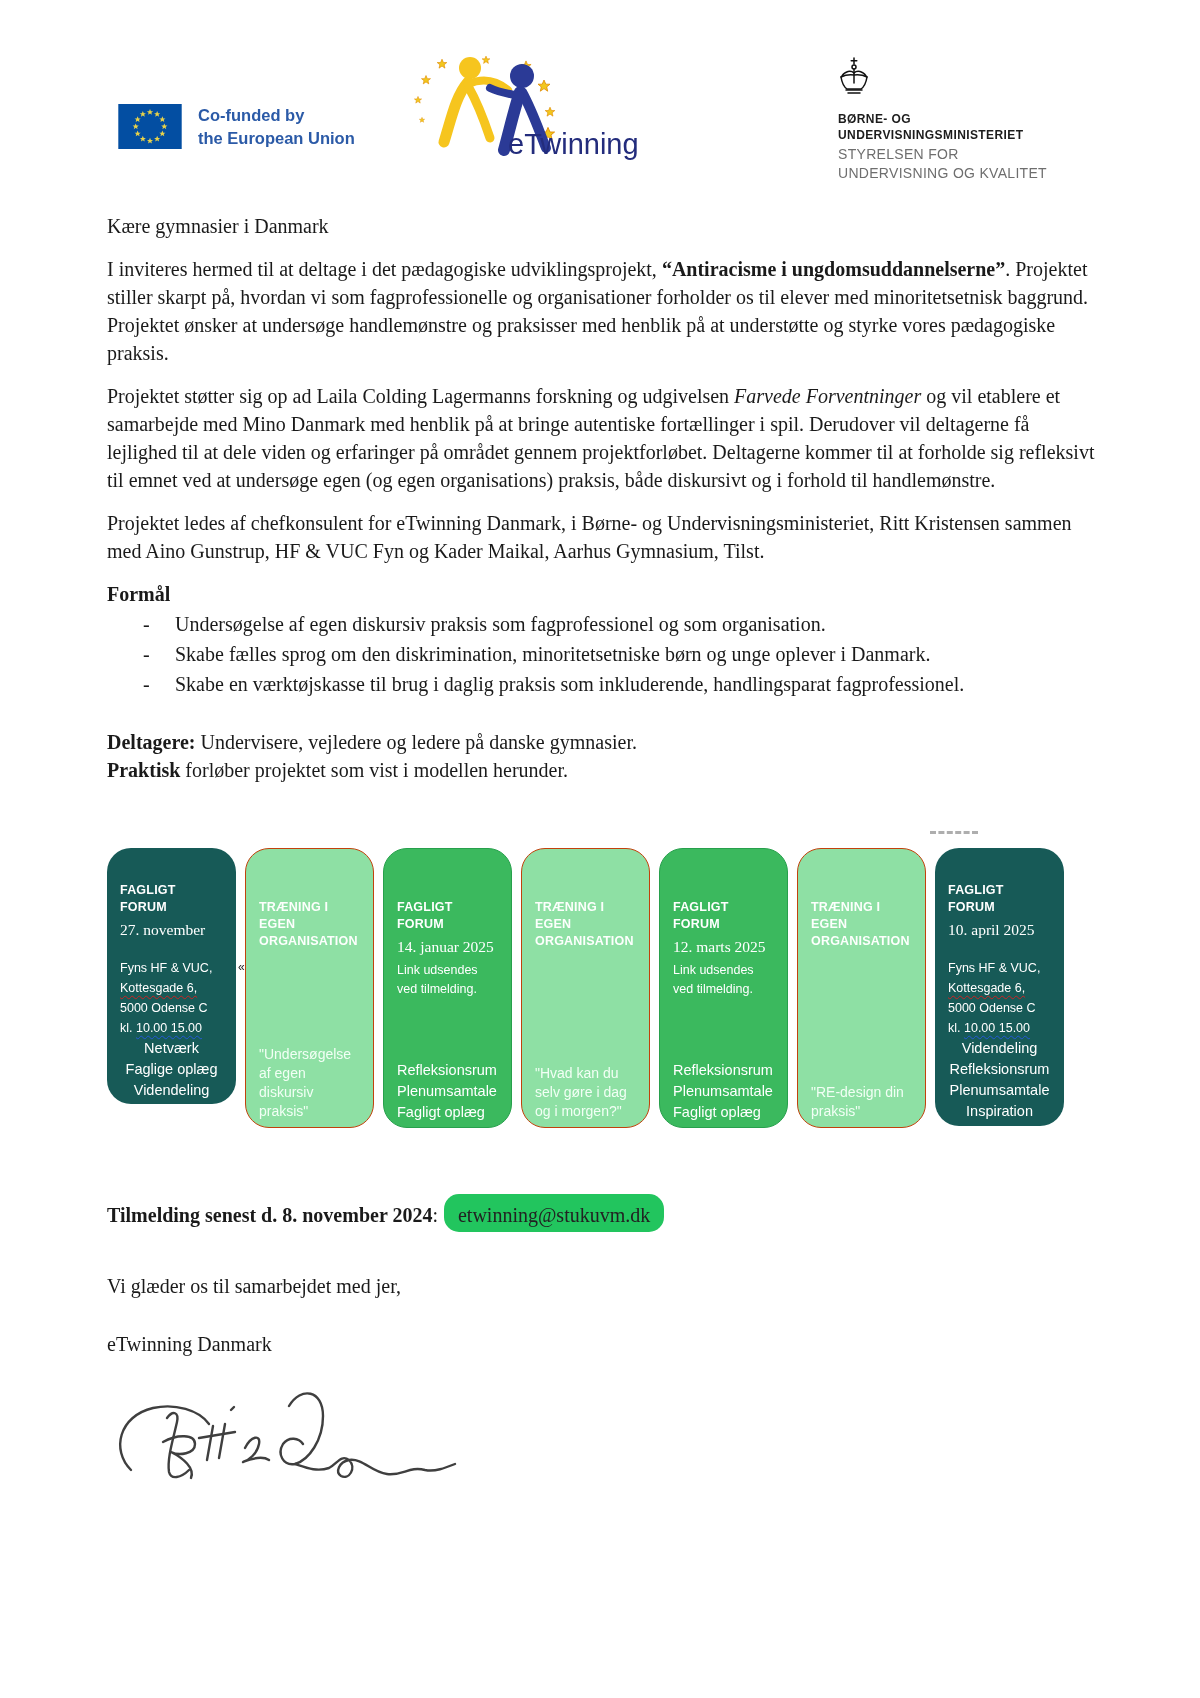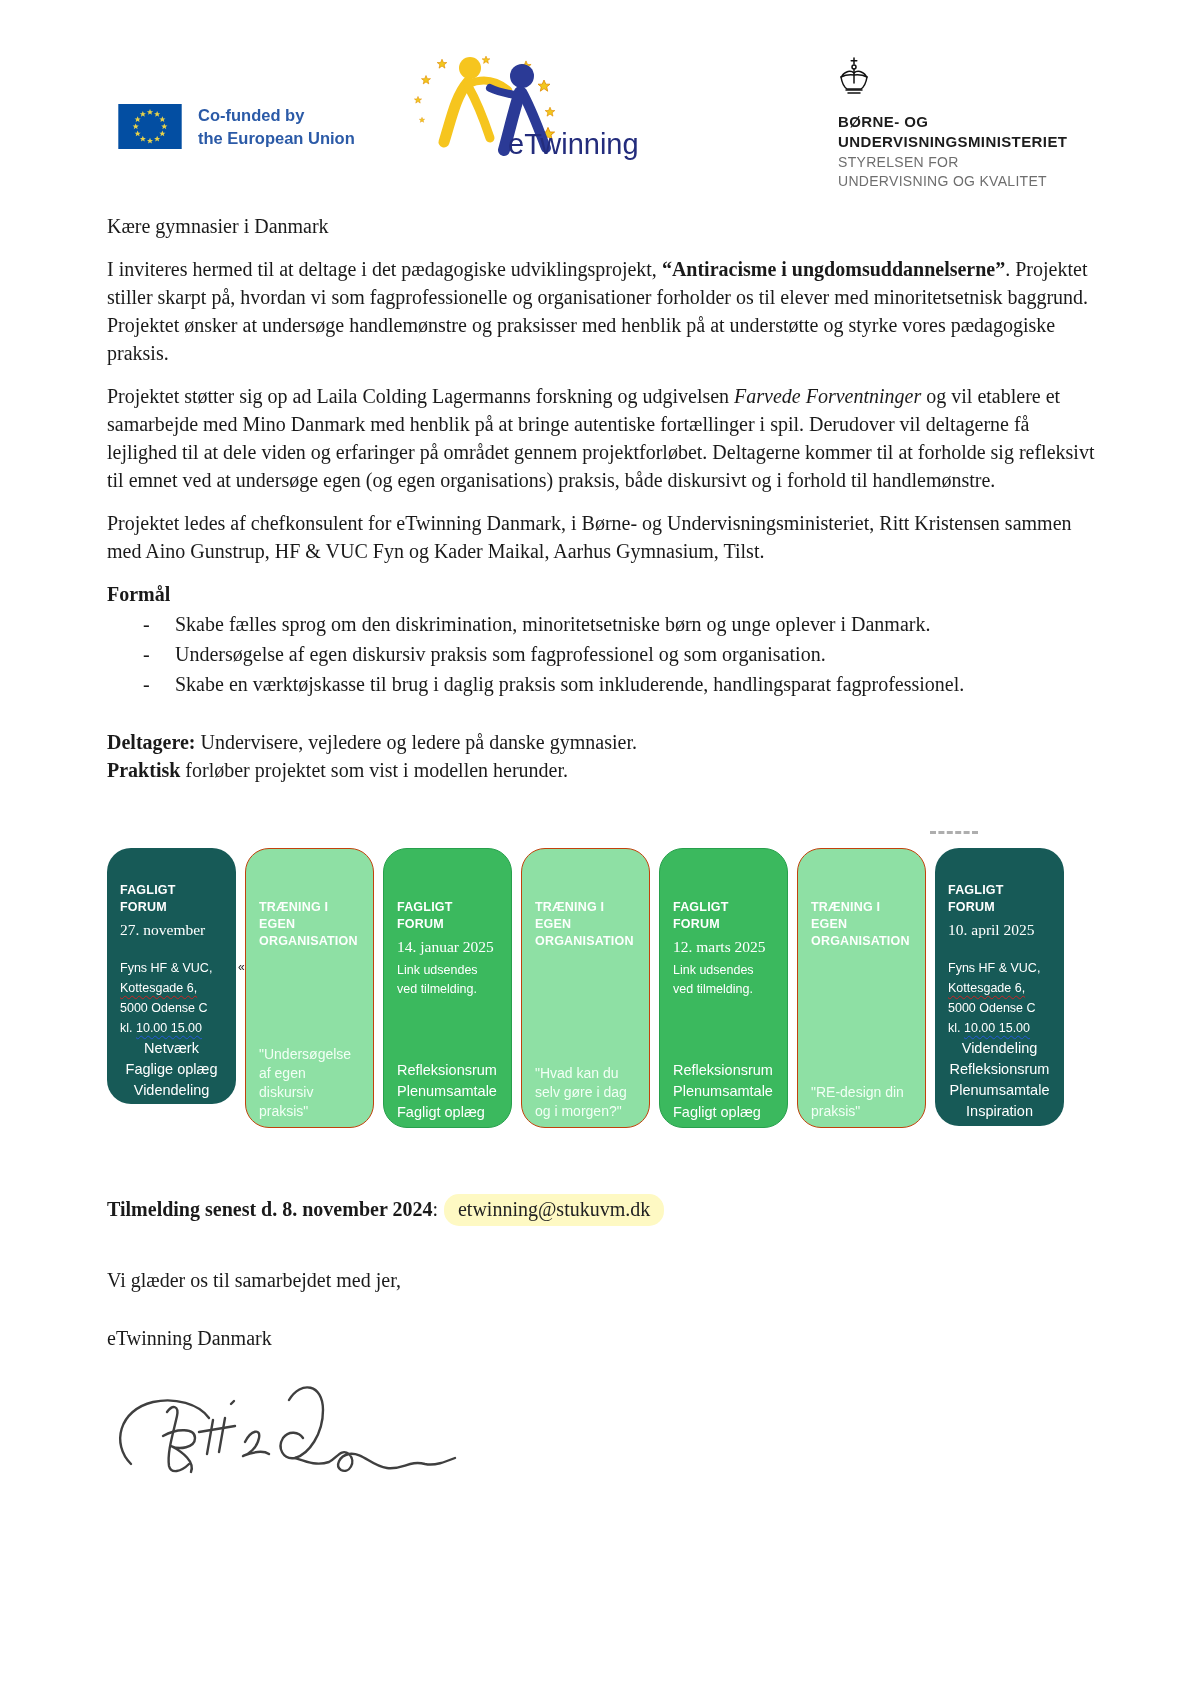--- a/index.html
+++ b/index.html
@@ -6,21 +6,21 @@
   .page{position:relative;width:1200px;height:1524px;background:#fff;overflow:hidden;
         font-family:"Liberation Serif",serif;color:#1a1a1a;}
 
   
   .logo-eu{position:absolute;left:118px;top:104px;display:flex;align-items:center;gap:16px;}
   .eu-text{font-family:"Liberation Sans",sans-serif;font-weight:bold;color:#2b5aa7;
            font-size:16.5px;line-height:1.35;}
   .logo-etw{position:absolute;left:398px;top:52px;}
   .logo-min{position:absolute;left:838px;top:56px;font-family:"Liberation Sans",sans-serif;}
   .min-crown{margin-left:-4px;margin-bottom:6px;}
-  .min-bold{font-weight:bold;color:#1c1c1c;font-size:15px;line-height:1.3;letter-spacing:.4px;}
+  .min-bold{font-weight:bold;color:#1c1c1c;font-size:12px;line-height:1.3;letter-spacing:.4px;}
   .min-gray{color:#6e6e6e;font-size:14px;line-height:1.35;letter-spacing:.3px;margin-top:2px;}
 
   
   .flow{position:absolute;left:107px;top:212px;width:993px;font-size:20px;line-height:28px;}
   .para{margin:0 0 15px 0;}
   .b{font-weight:bold;}
   .i{font-style:italic;}
   .formaal{font-weight:bold;margin:0 0 2px 0;}
   ul.goals{margin:0 0 0 0;padding:0 0 0 68px;}
   ul.goals li{list-style:none;position:relative;margin:0 0 2px 0;}
@@ -48,21 +48,21 @@
   .bx-quote{margin-top:auto;font-size:14px;line-height:1.35;color:#f2fff5;padding-bottom:2px;}
   .wavy-red{text-decoration:underline wavy #cc2222;text-decoration-thickness:1px;text-underline-offset:3px;}
   .wavy-blue{text-decoration:underline wavy #2458d6;text-decoration-thickness:1px;text-underline-offset:3px;}
   .artifact-dashes{position:absolute;left:823px;top:-17px;width:48px;height:0;
                    border-top:3px dashed #9a9a9a;opacity:.8;}
   .connector{position:absolute;left:131px;top:105px;font-size:12px;color:#222;
              font-family:"Liberation Sans",sans-serif;}
 
   
   .tilmelding{margin-top:58px;font-size:20px;}
-  .email-pill{display:inline-block;background:#fef9c3;border-radius:15px;padding:1px 14px 3px 14px;
+  .email-pill{display:inline-block;background:#22c55e;border-radius:15px;padding:7px 14px 3px 14px;
               color:#222;margin-left:6px;}
   .closing{margin-top:40px;}
   .signoff{margin-top:30px;}
   .signature{margin-top:4px;margin-left:4px;}
 </style>
 </head>
 <body>
 
 <div class="page">
 
@@ -147,22 +147,22 @@
     <p class="para">Kære gymnasier i Danmark</p>
 
     <p class="para"><span>I inviteres hermed til at deltage i det pædagogiske udviklingsprojekt, </span><span class="b">“Antiracisme i ungdomsuddannelserne”</span><span>. Projektet stiller skarpt på, hvordan vi som fagprofessionelle og organisationer forholder os til elever med minoritetsetnisk baggrund. Projektet ønsker at undersøge handlemønstre og praksisser med henblik på at understøtte og styrke vores pædagogiske praksis.</span></p>
 
     <p class="para"><span>Projektet støtter sig op ad Laila Colding Lagermanns forskning og udgivelsen </span><span class="i">Farvede Forventninger</span><span> og vil etablere et samarbejde med Mino Danmark med henblik på at bringe autentiske fortællinger i spil. Derudover vil deltagerne få lejlighed til at dele viden og erfaringer på området gennem projektforløbet. Deltagerne kommer til at forholde sig refleksivt til emnet ved at undersøge egen (og egen organisations) praksis, både diskursivt og i forhold til handlemønstre.</span></p>
 
     <p class="para">Projektet ledes af chefkonsulent for eTwinning Danmark, i Børne- og Undervisningsministeriet, Ritt Kristensen sammen med Aino Gunstrup, HF &amp; VUC Fyn og Kader Maikal, Aarhus Gymnasium, Tilst.</p>
 
     <p class="formaal">Formål</p>
     <ul class="goals">
+      <li><span>Undersøgelse af egen diskursiv praksis som fagprofessionel og som organisation.</span></li>
       <li><span>Skabe fælles sprog om den diskrimination, minoritetsetniske børn og unge oplever i Danmark.</span></li>
-      <li><span>Undersøgelse af egen diskursiv praksis som fagprofessionel og som organisation.</span></li>
       <li><span>Skabe en værktøjskasse til brug i daglig praksis som inkluderende, handlingsparat fagprofessionel.</span></li>
     </ul>
 
     <div class="dp-block">
       <p class="dp-line"><span class="b">Deltagere:</span><span> Undervisere, vejledere og ledere på danske gymnasier.</span></p>
       <p class="dp-line"><span class="b">Praktisk</span><span> forløber projektet som vist i modellen herunder.</span></p>
     </div>
 
     
     <div class="model">

